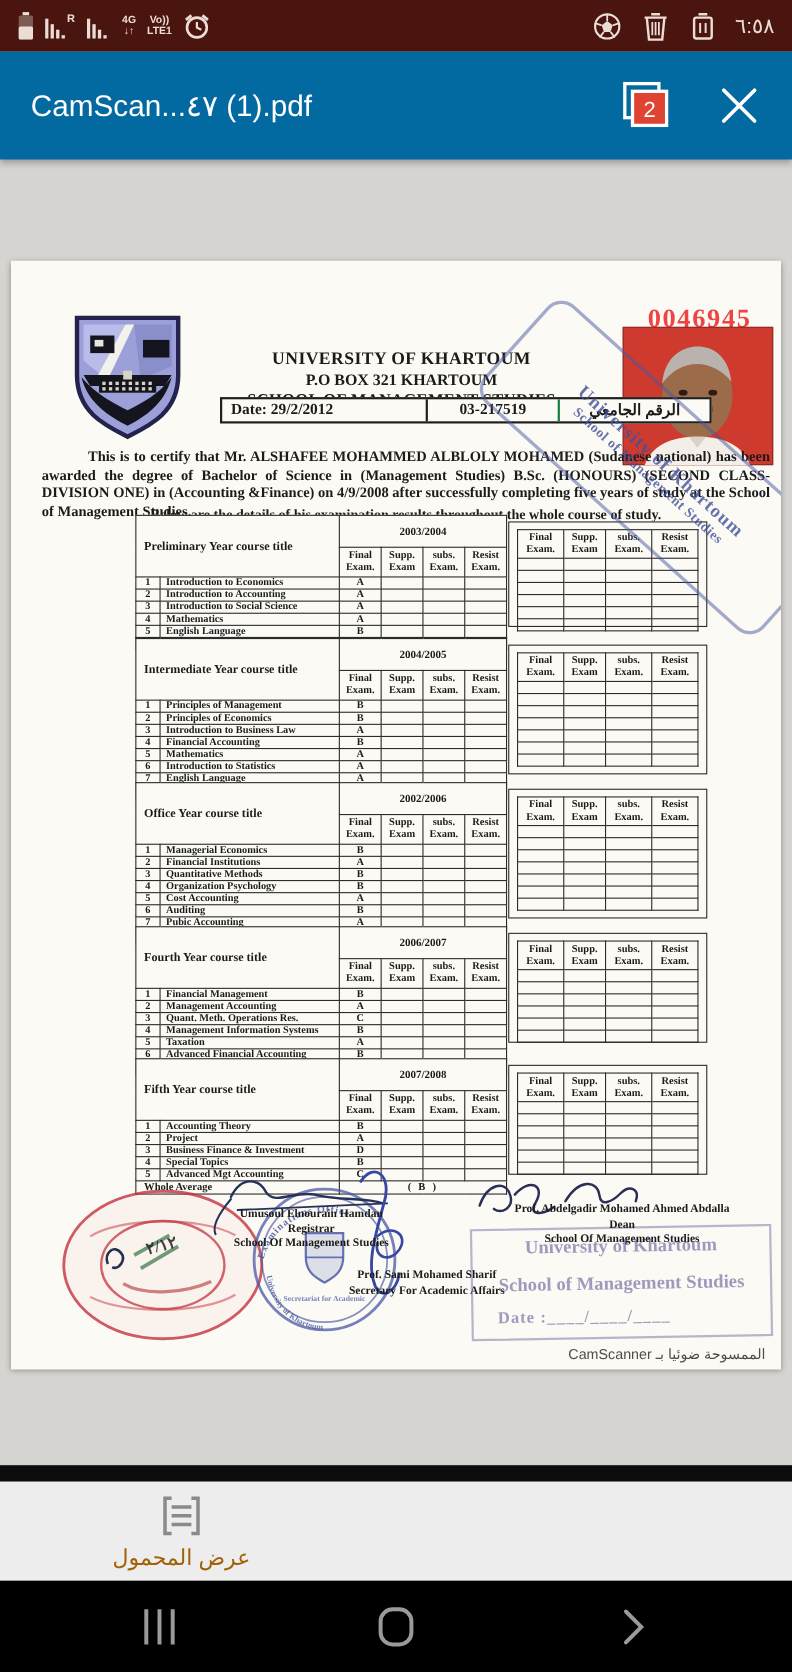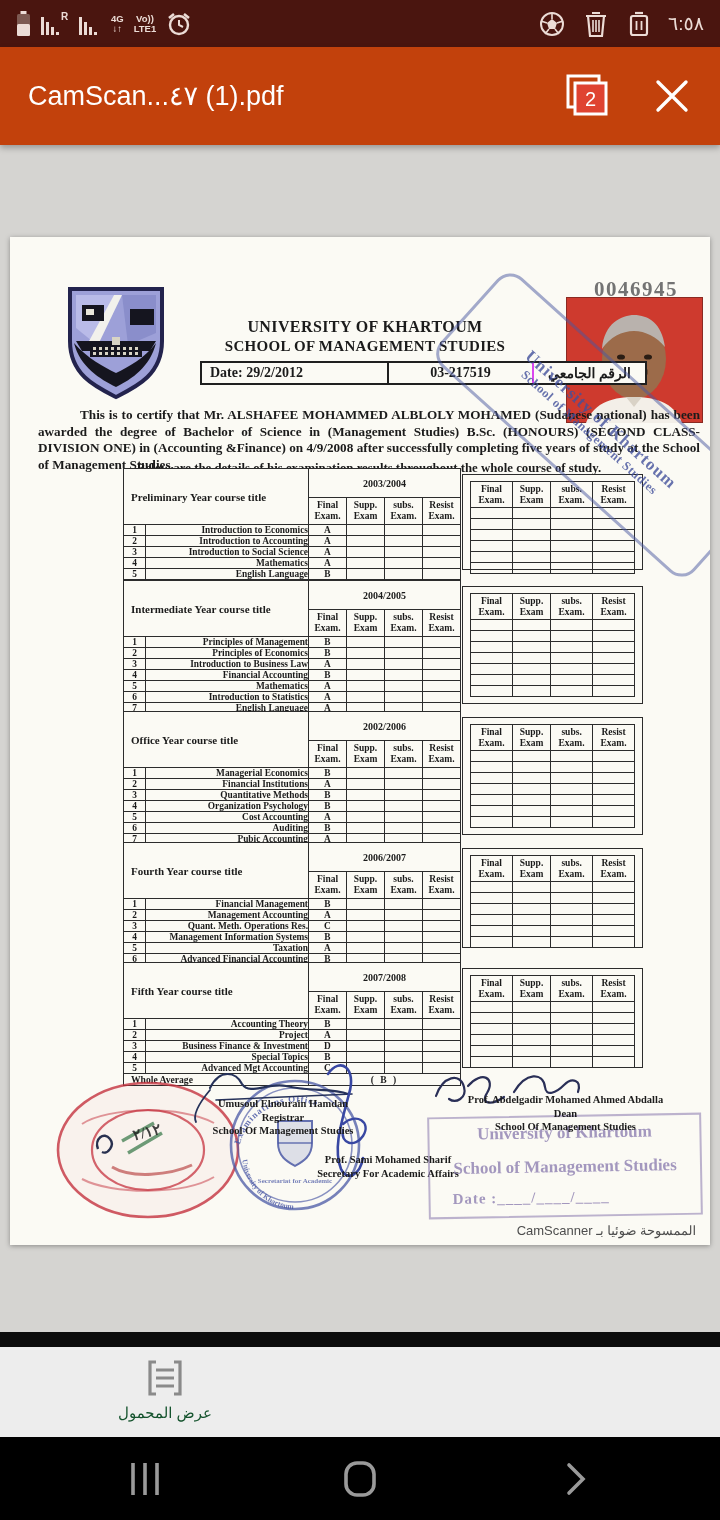--- a/index.html
+++ b/index.html
@@ -9,59 +9,59 @@
 
   
   .status-bar{position:absolute;top:0;left:0;right:0;height:47px;background:#4a150f;display:flex;align-items:center;padding:0 16px;color:#ecdcd6}
   .sb-left{display:flex;align-items:center;gap:10px}
   .sb-right{margin-left:auto;display:flex;align-items:center;gap:17px}
   .sb-mini{font-size:9.5px;line-height:10px;font-weight:bold;text-align:center;letter-spacing:0}
   .sb-time{font-size:19px;letter-spacing:1px}
   .sb-ico{display:block}
 
   
-  .app-bar{position:absolute;top:47px;left:0;right:0;height:98px;background:#c2410c;display:flex;align-items:center;padding:0 28px;box-shadow:0 3px 6px rgba(0,0,0,.28);z-index:5}
+  .app-bar{position:absolute;top:47px;left:0;right:0;height:98px;background:#0369a1;display:flex;align-items:center;padding:0 28px;box-shadow:0 3px 6px rgba(0,0,0,.28);z-index:5}
   .app-title{color:#fff;font-size:27px;font-weight:400;white-space:nowrap}
   .app-actions{margin-left:auto;display:flex;align-items:center;gap:40px}
   .icon-btn{display:flex;align-items:center;justify-content:center;cursor:pointer}
 
   
   .content{position:absolute;top:145px;left:0;right:0;bottom:188px;background:#d5d4d1}
   .page{position:absolute;left:10px;top:92px;width:700px;height:1008px;background:#fbfaf4;box-shadow:0 1px 5px rgba(0,0,0,.35);font-family:"Liberation Serif",serif;color:#1b1b1b;overflow:hidden}
 
-  .serial{position:absolute;left:545px;top:40px;width:162px;text-align:center;font-size:21px;font-weight:bold;color:#737373;letter-spacing:1.5px}
+  .serial{position:absolute;left:545px;top:40px;width:162px;text-align:center;font-size:24px;font-weight:bold;color:#ef4444;letter-spacing:1.5px}
   .photo{position:absolute;left:556px;top:60px;width:137px;height:126px}
   .logo{position:absolute;left:52px;top:46px;width:108px;height:120px}
 
   .uni-header{position:absolute;left:170px;top:80px;width:370px;text-align:center;font-weight:bold;line-height:1.25}
   .uni-header .l1{font-size:16px;letter-spacing:.4px}
   .uni-header .l2{font-size:14.5px}
   .uni-header .l3{font-size:15px;letter-spacing:.3px}
 
   .date-table{position:absolute;left:190px;top:124px;width:447px;height:24px;display:flex;font-weight:bold;border:2px solid #1f1f1f;background:#fbfaf4}
   .date-table>div{display:flex;align-items:center;justify-content:center;font-size:14px}
   .dt-date{width:187px;border-right:2px solid #1f1f1f;justify-content:flex-start!important;padding-left:8px}
-  .dt-num{width:145px;border-right:2px solid #d946ef}
+  .dt-num{width:120px;border-right:2px solid #15803d}
   .dt-ar{flex:1;font-size:13px;direction:rtl}
 
   .salutation{position:absolute;left:190px;top:150px;width:447px;text-align:center;font-size:15.5px;font-weight:bold;font-style:italic;text-decoration:underline;letter-spacing:1px}
   .body-par{position:absolute;left:28px;top:170px;width:662px;font-size:13.2px;font-weight:bold;text-align:justify;line-height:1.26;text-indent:42px}
   .below-line{position:absolute;left:28px;top:224px;width:662px;text-align:center;font-size:12.8px;font-weight:bold}
 
   
   .year-section{position:absolute;left:0;width:700px}
   table{border-collapse:collapse}
   .left-table{position:absolute;left:113px;width:338px;font-weight:bold;background:#fbfaf4}
   .left-table th,.left-table td{border:1.5px solid #2c2c2c}
   .lt-title{font-size:11px;text-align:left;padding-left:7px;width:186px}
   .lt-session{font-size:10px;height:29px;text-align:center}
   .colhead th{font-size:9.5px;line-height:1.12;height:27px;width:38px;text-align:center}
   .left-table tbody td{height:10.6px;line-height:10px;font-size:9.4px}
   td.idx{width:22px;text-align:center}
-  td.course{text-align:right;padding-left:5px}
+  td.course{text-align:left;padding-left:5px}
   td.grade{text-align:center}
   tr.avg td{font-size:9.6px;height:12px}
   tr.avg .avg-label{text-align:left;padding-left:7px}
   tr.avg .avg-val{text-align:center;letter-spacing:2px}
 
   .right-box{position:absolute;left:452px;width:181px;border:1.5px solid #2c2c2c;padding:6px 7px;background:#fbfaf4}
   .right-table{width:100%;font-weight:bold}
   .right-table th{font-size:9.5px;line-height:1.12;height:26px;border:1.5px solid #2c2c2c;text-align:center}
   .right-table td{height:11px;border:1.5px solid #2c2c2c}
 
@@ -82,21 +82,21 @@
 
   .red-stamp{position:absolute;left:42px;top:842px;width:192px;height:142px}
   .blue-stamp{position:absolute;left:206px;top:838px;width:158px;height:140px}
 
   .watermark{position:absolute;right:14px;top:986px;direction:rtl;font-size:13px;color:#4d4d4d;font-family:"Liberation Sans",sans-serif}
 
   
   .black-strip{position:absolute;left:0;right:0;top:1332px;height:15px;background:#0c0c0c}
   .toolbar{position:absolute;left:0;right:0;top:1347px;height:90px;background:#ededed;display:flex;align-items:center}
   .tb-item{position:absolute;display:flex;flex-direction:column;align-items:center;gap:5px;cursor:pointer}
-  .tb-item .lbl{font-size:15px;color:#14532d}
+  .tb-item .lbl{font-size:20px;color:#a16207}
   .tb-mobile{left:80px;width:170px;top:10px}
   .tb-tools{left:450px;width:160px;top:10px}
 
   
   .nav-bar{position:absolute;left:0;right:0;top:1437px;height:83px;background:#000}
   .nav-btn{position:absolute;top:18px;width:60px;height:48px;display:flex;align-items:center;justify-content:center;cursor:pointer}
   .nav-recents{left:115px}.nav-home{left:330px}.nav-back{left:545px}
 </style>
 </head>
 <body>
@@ -219,20 +219,21 @@
         <ellipse cx="55" cy="60" rx="4" ry="2.6" fill="#2b1d14"></ellipse>
         <ellipse cx="82" cy="60" rx="4" ry="2.6" fill="#2b1d14"></ellipse>
         <path d="M60 82 q8 4 17 0" stroke="#4a3322" stroke-width="3" fill="none"></path>
         <path d="M56 75 h26" stroke="#6f4a30" stroke-width="5"></path>
         <path d="M20 126 c8 -22 30 -26 48 -26 c18 0 40 4 48 26 Z" fill="#f3efe8"></path>
         <path d="M60 100 l8 10 l8 -10" fill="#d9d2c6"></path>
       </svg>
 
       <div class="uni-header">
         <div class="l1">UNIVERSITY OF KHARTOUM</div>
+        <div class="l2">P.O BOX 321 KHARTOUM</div>
         <div class="l3">SCHOOL OF MANAGEMENT STUDIES</div>
       </div>
 
       <div class="date-table">
         <div class="dt-date">Date:  29/2/2012</div>
         <div class="dt-num">03-217519</div>
         <div class="dt-ar">الرقم الجامعي</div>
       </div>
 
       <div class="body-par">This is to certify that Mr. ALSHAFEE MOHAMMED ALBLOLY MOHAMED (Sudanese national) has been awarded the degree of Bachelor of Science in (Management Studies) B.Sc. (HONOURS) (SECOND CLASS- DIVISION ONE) in (Accounting &amp;Finance) on 4/9/2008 after successfully completing five years of study at the School of Management Studies.</div>

